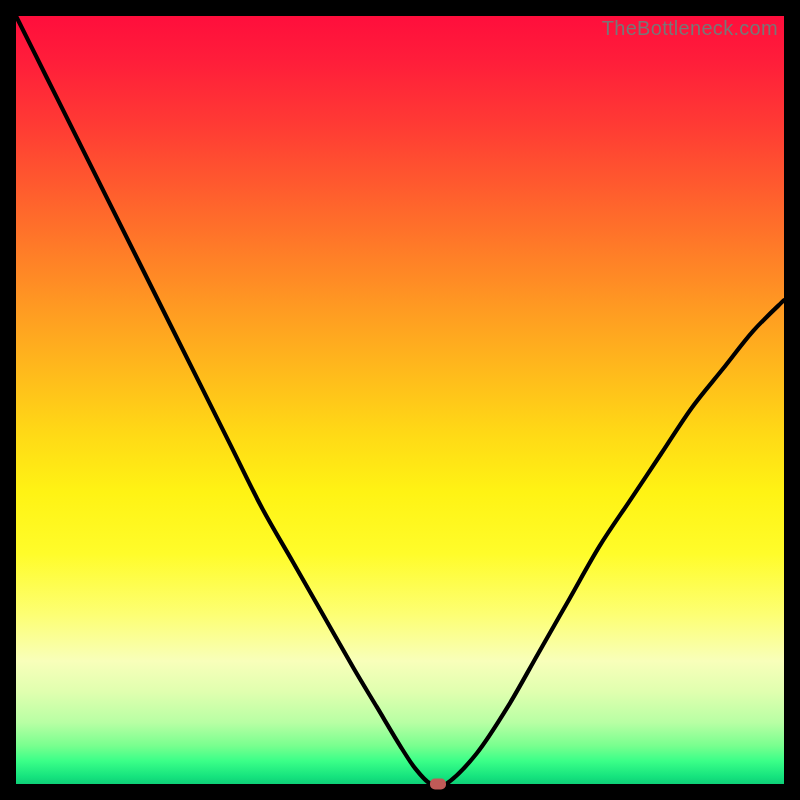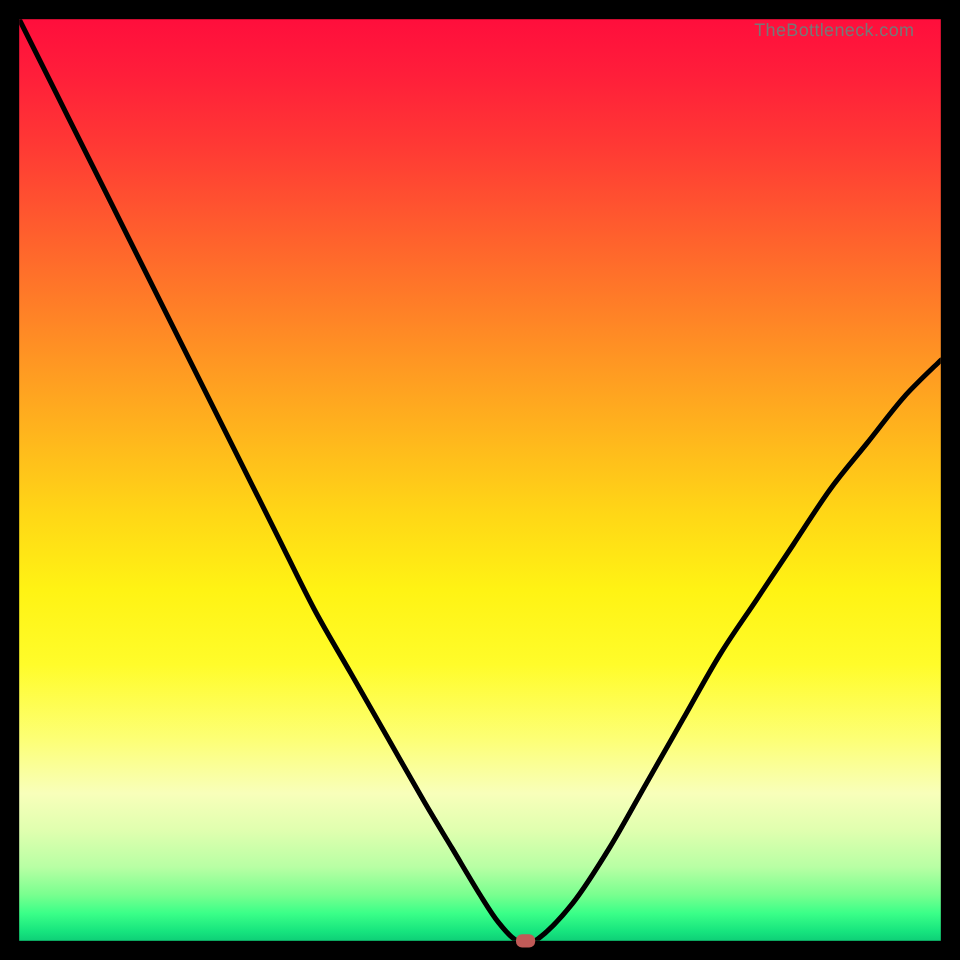--- a/index.html
+++ b/index.html
@@ -40,23 +40,23 @@
       #b8ffa4 92%,
       #79ff8f 95%,
       #3bff88 97%,
       #16e47e 99%,
       #0ecf77 100%
     );
   }
   .watermark {
     position: absolute;
     top: 1px;
-    right: 22px;
+    right: 6px;
     color: #777;
-    font-size: 15px;
+    font-size: 20px;
     font-weight: 500;
     letter-spacing: 0.3px;
     user-select: none;
   }
   svg.curve {
     position: absolute;
     left: 0;
     top: 0;
     width: 768px;
     height: 768px;

